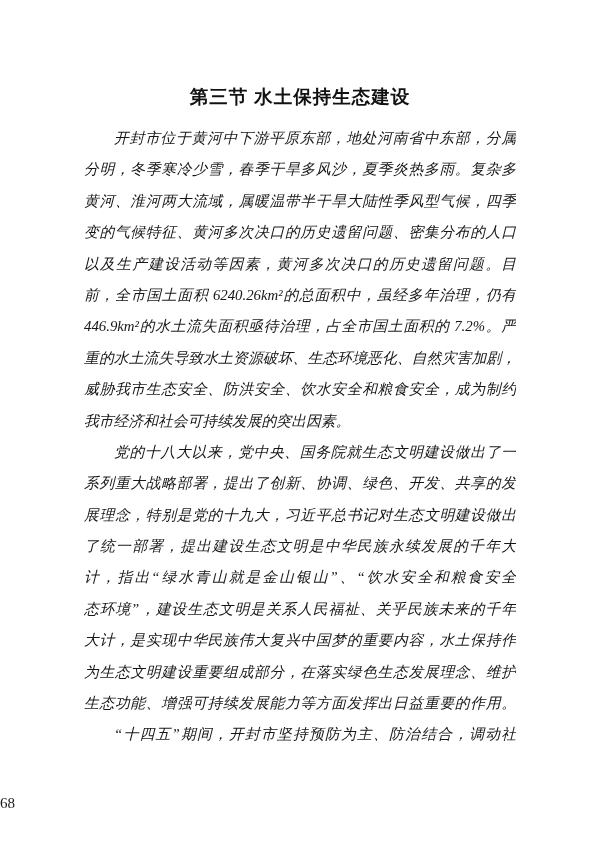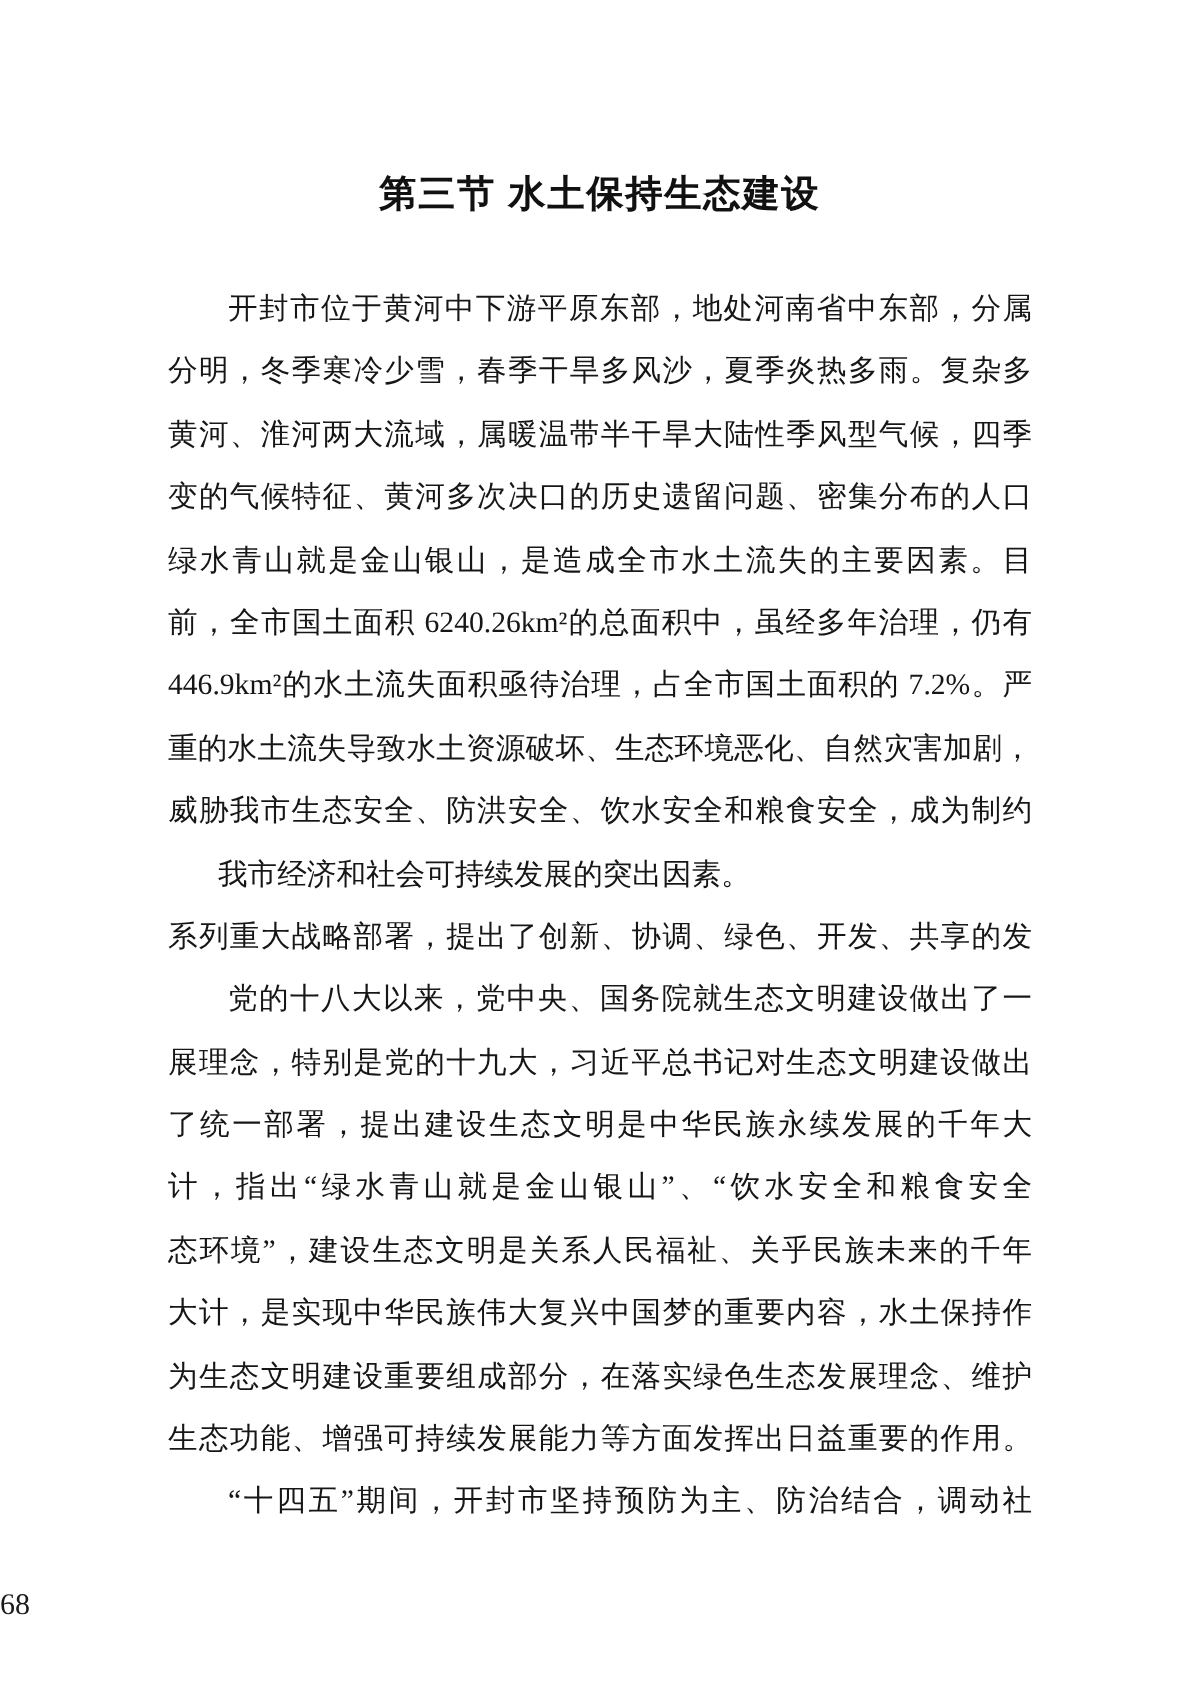--- a/index.html
+++ b/index.html
@@ -23,41 +23,41 @@
     margin: 0;
     text-align: center;
     font-family: "Liberation Sans", sans-serif;
     font-weight: 700;
     font-size: 18.5px;
     letter-spacing: 1px;
     color: #111111;
   }
   .body-text {
     position: absolute;
-    top: 140px;
+    top: 123px;
     left: 84px;
     width: 432px;
     color: #161616;
+    font-style: italic;
   }
   .text-line {
     font-family: "Liberation Serif", serif;
     font-size: 14.8px;
     line-height: 31.4px;
     height: 31.4px;
     overflow: hidden;
     text-align: justify;
     text-align-last: justify;
     -moz-text-align-last: justify;
   }
   .text-line.indent {
     padding-left: 30px;
   }
   .text-line.short {
     text-align-last: left;
-    margin-left: 25px;
     -moz-text-align-last: left;
   }
   .page-number {
     position: absolute;
     top: 795px;
     left: 0;
     width: 100%;
     text-align: left;
     font-family: "Liberation Serif", serif;
     font-size: 15px;
@@ -68,28 +68,28 @@
 <body>
 
 <div class="page">
   <h1 class="title">第三节 水土保持生态建设</h1>
 
   <div class="body-text" id="body-container">
       <div class="text-line indent">开封市位于黄河中下游平原东部，地处河南省中东部，分属</div>
       <div class="text-line">分明，冬季寒冷少雪，春季干旱多风沙，夏季炎热多雨。复杂多</div>
       <div class="text-line">黄河、淮河两大流域，属暖温带半干旱大陆性季风型气候，四季</div>
       <div class="text-line">变的气候特征、黄河多次决口的历史遗留问题、密集分布的人口</div>
-      <div class="text-line">绿水青山就是金山银山，是造成全市水土流失的主要因素。目</div>
+      <div class="text-line">以及生产建设活动等因素，黄河多次决口的历史遗留问题。目</div>
       <div class="text-line">前，全市国土面积 6240.26km²的总面积中，虽经多年治理，仍有</div>
       <div class="text-line">446.9km²的水土流失面积亟待治理，占全市国土面积的 7.2%。严</div>
       <div class="text-line">重的水土流失导致水土资源破坏、生态环境恶化、自然灾害加剧，</div>
       <div class="text-line">威胁我市生态安全、防洪安全、饮水安全和粮食安全，成为制约</div>
       <div class="text-line short">我市经济和社会可持续发展的突出因素。</div>
+      <div class="text-line indent">党的十八大以来，党中央、国务院就生态文明建设做出了一</div>
       <div class="text-line">系列重大战略部署，提出了创新、协调、绿色、开发、共享的发</div>
-      <div class="text-line indent">党的十八大以来，党中央、国务院就生态文明建设做出了一</div>
       <div class="text-line">展理念，特别是党的十九大，习近平总书记对生态文明建设做出</div>
       <div class="text-line">了统一部署，提出建设生态文明是中华民族永续发展的千年大</div>
       <div class="text-line">计，指出“绿水青山就是金山银山”、“饮水安全和粮食安全</div>
       <div class="text-line">态环境”，建设生态文明是关系人民福祉、关乎民族未来的千年</div>
       <div class="text-line">大计，是实现中华民族伟大复兴中国梦的重要内容，水土保持作</div>
       <div class="text-line">为生态文明建设重要组成部分，在落实绿色生态发展理念、维护</div>
       <div class="text-line">生态功能、增强可持续发展能力等方面发挥出日益重要的作用。</div>
       <div class="text-line indent">“十四五”期间，开封市坚持预防为主、防治结合，调动社</div>
     </div>
 

